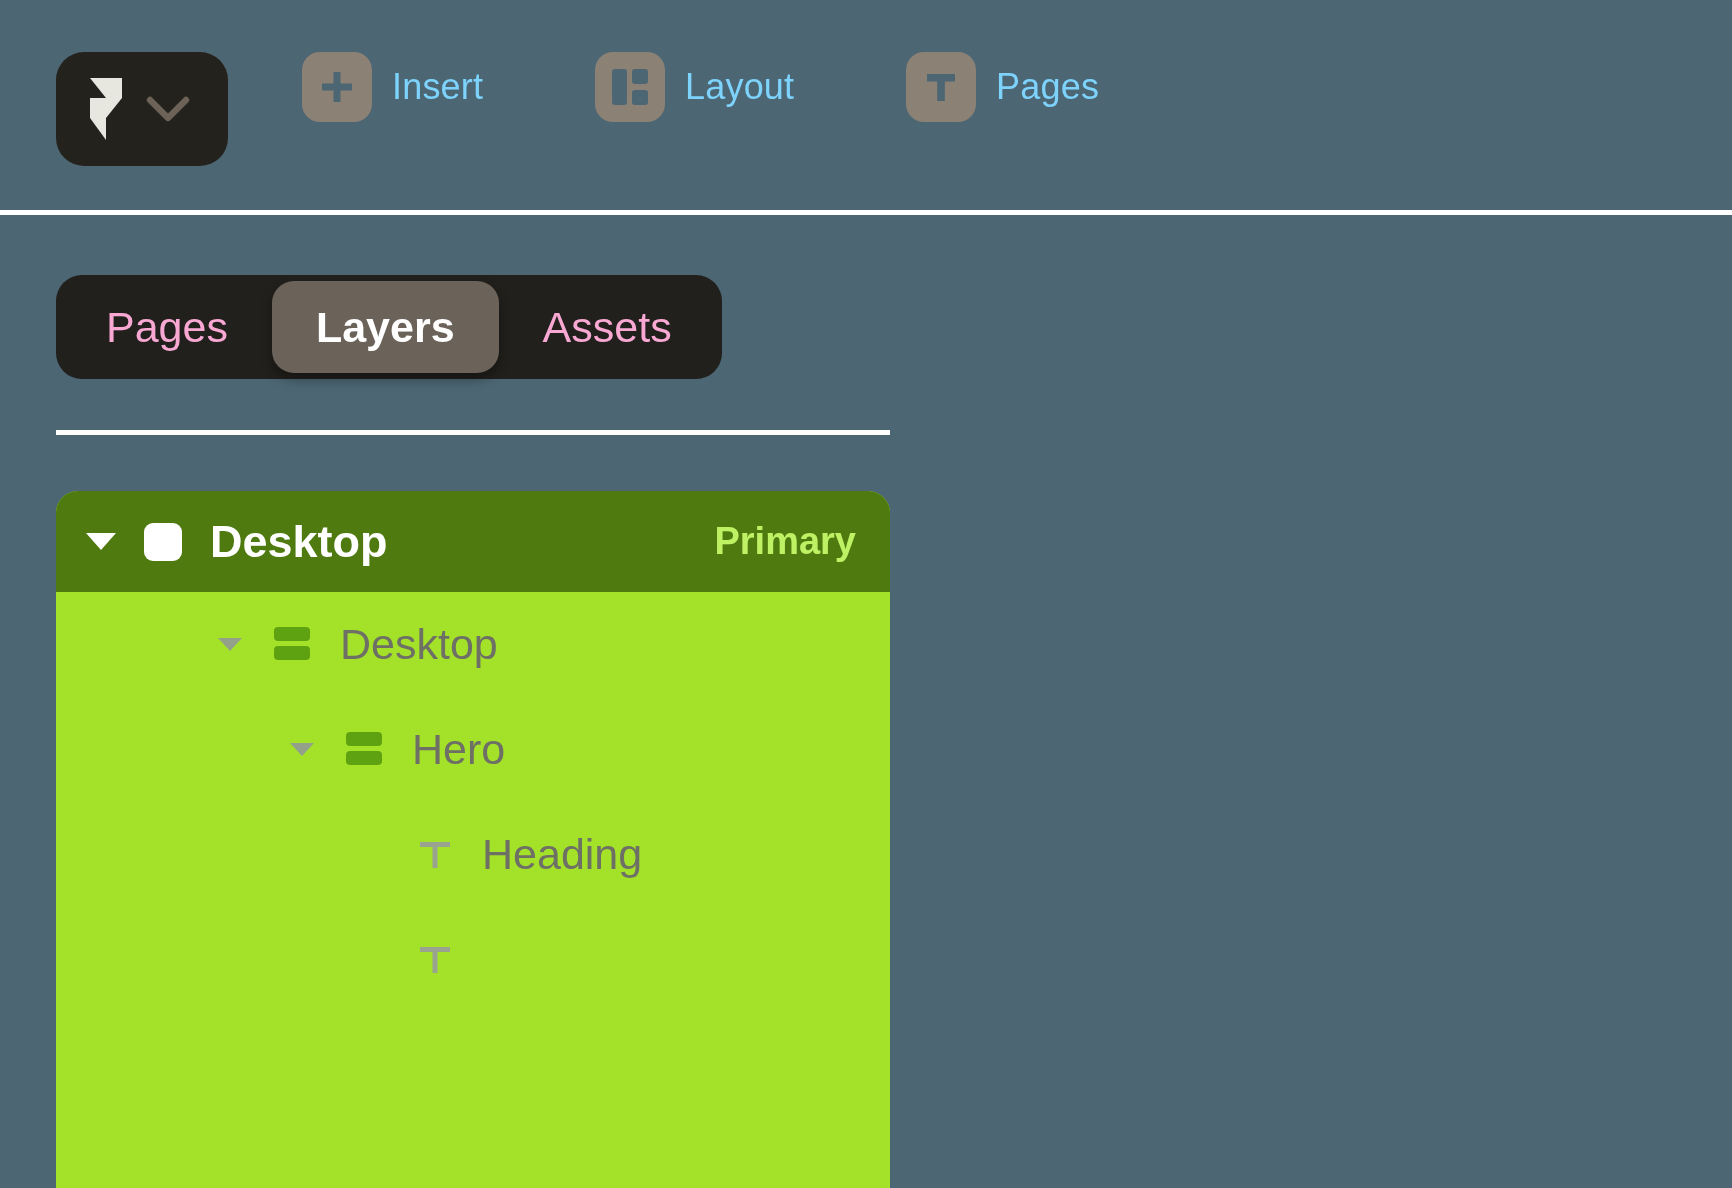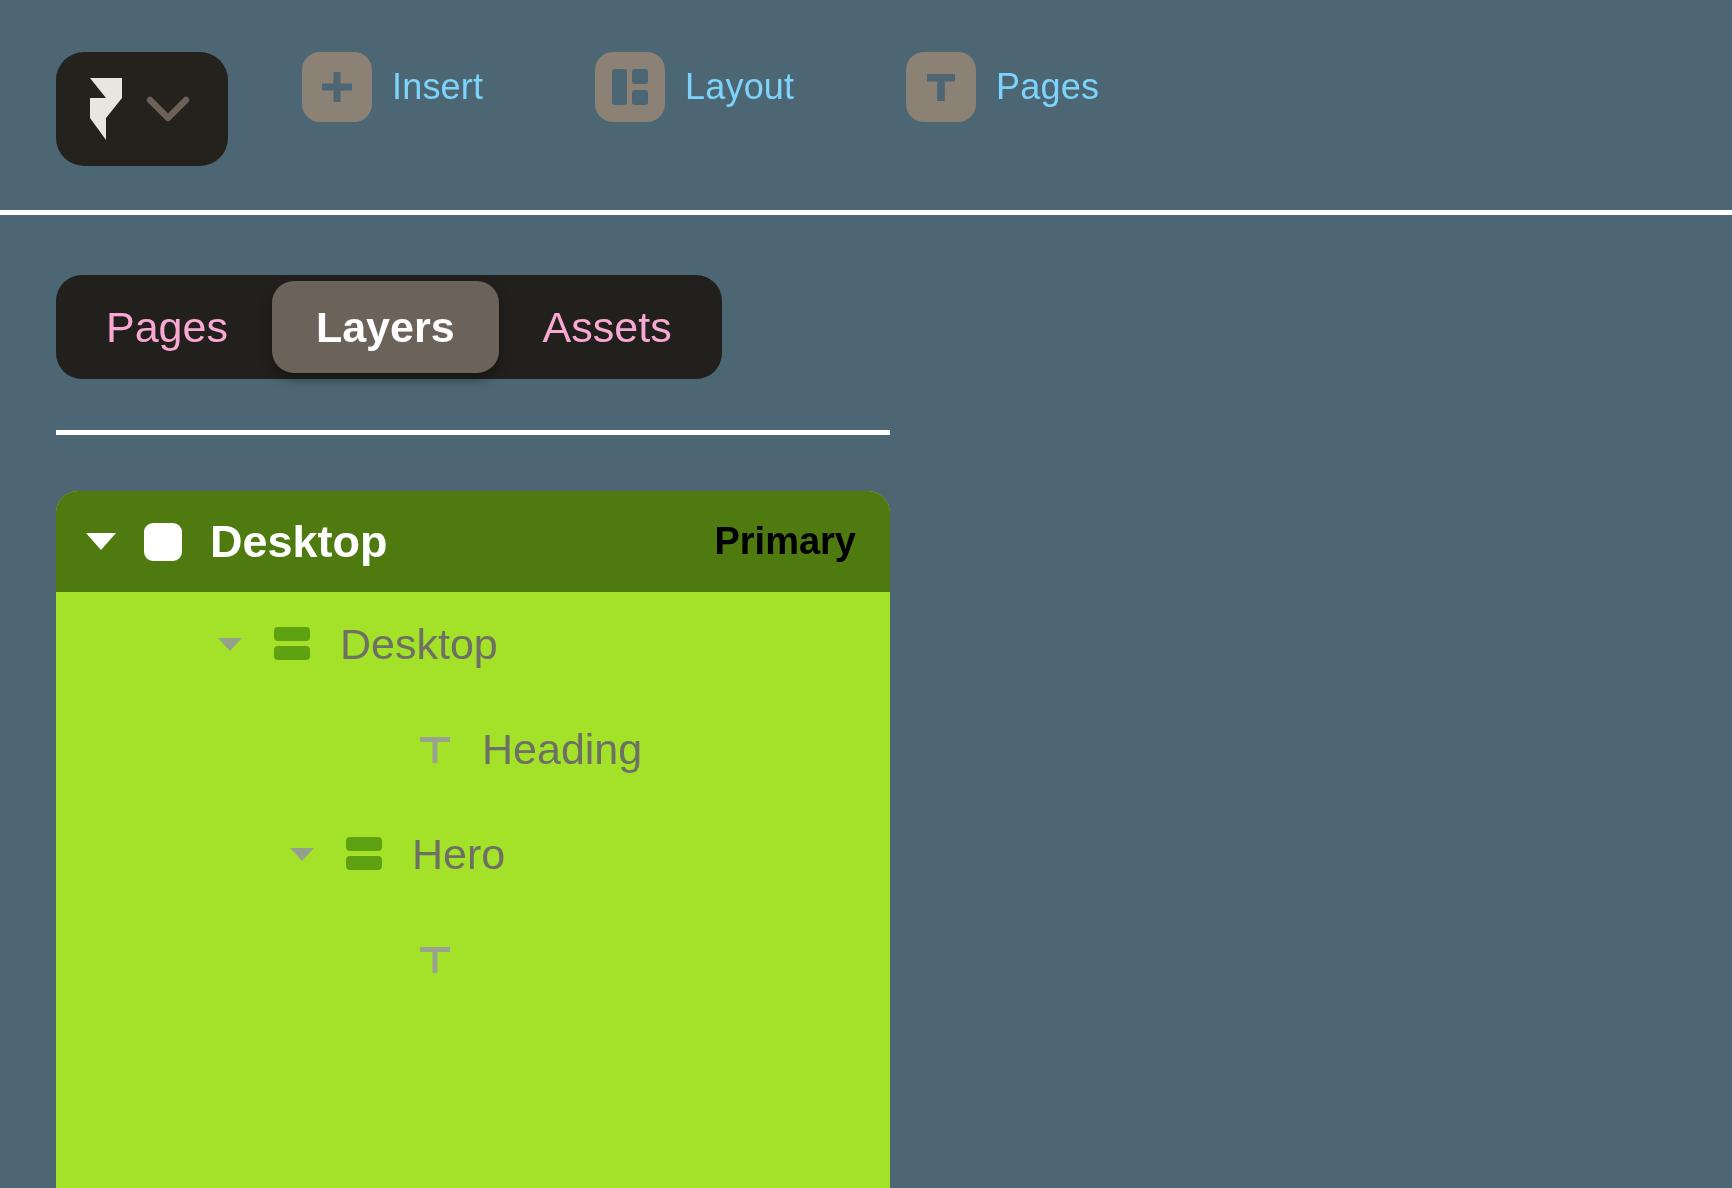--- a/index.html
+++ b/index.html
@@ -115,21 +115,21 @@
     margin-left: 28px;
     font-size: 45px;
     font-weight: bold;
     color: #ffffff;
     white-space: nowrap;
   }
   .head-badge {
     margin-left: auto;
     font-size: 38px;
     font-weight: bold;
-    color: #000000;
+    color: #bef264;
     white-space: nowrap;
   }
 
   .layer-row {
     height: 105px;
     display: flex; align-items: center;
   }
   .row-caret {
     width: 0; height: 0;
     border-left: 12px solid transparent;
@@ -218,42 +218,42 @@
     <span class="row-icon" style="margin-left:30px">
       <svg width="40" height="42" viewBox="0 0 40 42">
         <rect x="2" y="5" width="36" height="14" rx="4" fill="#5fa211"></rect>
         <rect x="2" y="24" width="36" height="14" rx="4" fill="#5fa211"></rect>
       </svg>
     </span>
     <span class="row-label" style="margin-left:28px">Desktop</span>
   </div>
 
 
+  <div class="layer-row" style="padding-left:234px">
+    <span class="row-caret"></span>
+    <span class="row-icon" style="margin-left:30px">
+      <svg width="40" height="42" viewBox="0 0 40 42">
+        <rect x="2" y="5" width="36" height="14" rx="4" fill="#5fa211"></rect>
+        <rect x="2" y="24" width="36" height="14" rx="4" fill="#5fa211"></rect>
+      </svg>
+    </span>
+    <span class="row-label" style="margin-left:28px">Hero</span>
+  </div>
+
   <div class="layer-row" style="padding-left:306px">
     <span class="row-caret hidden"></span>
     <span class="row-icon" style="margin-left:30px">
       <svg width="38" height="42" viewBox="0 0 38 42">
         <rect x="4" y="10" width="30" height="5" fill="#9aa38f"></rect>
         <rect x="16.5" y="10" width="5" height="26" fill="#9aa38f"></rect>
       </svg>
     </span>
     <span class="row-label" style="margin-left:28px">Heading</span>
   </div>
 
-  <div class="layer-row" style="padding-left:234px">
-    <span class="row-caret"></span>
-    <span class="row-icon" style="margin-left:30px">
-      <svg width="40" height="42" viewBox="0 0 40 42">
-        <rect x="2" y="5" width="36" height="14" rx="4" fill="#5fa211"></rect>
-        <rect x="2" y="24" width="36" height="14" rx="4" fill="#5fa211"></rect>
-      </svg>
-    </span>
-    <span class="row-label" style="margin-left:28px">Hero</span>
-  </div>
-
   <div class="layer-row" style="padding-left:306px">
     <span class="row-caret hidden"></span>
     <span class="row-icon" style="margin-left:30px">
       <svg width="38" height="42" viewBox="0 0 38 42">
         <rect x="4" y="10" width="30" height="5" fill="#9aa38f"></rect>
         <rect x="16.5" y="10" width="5" height="26" fill="#9aa38f"></rect>
       </svg>
     </span>
   </div>
 

